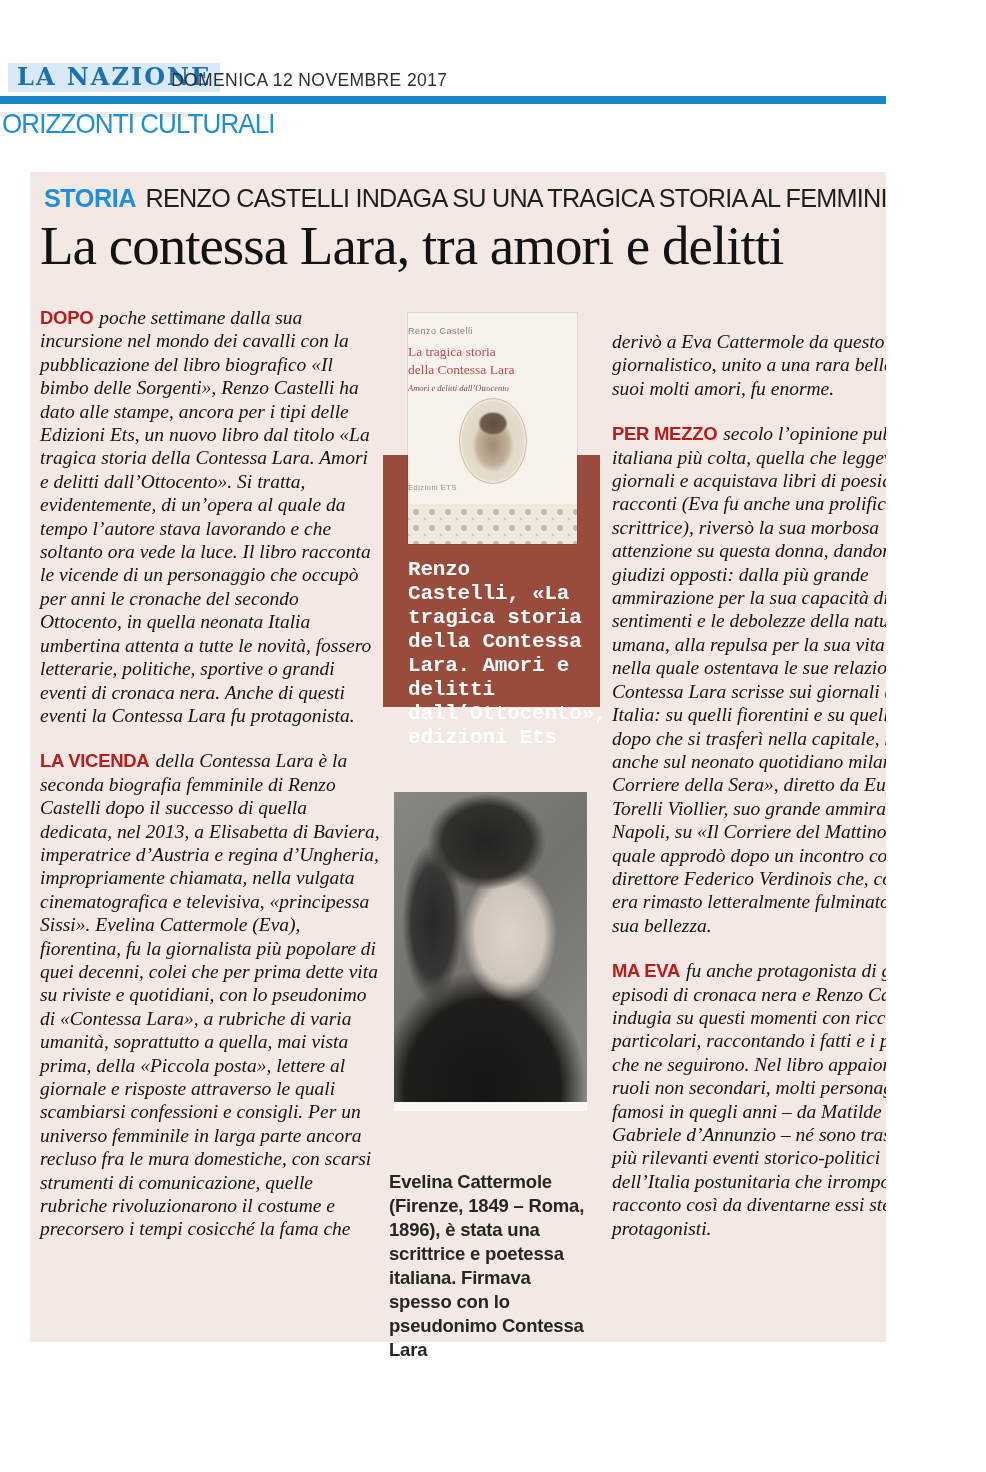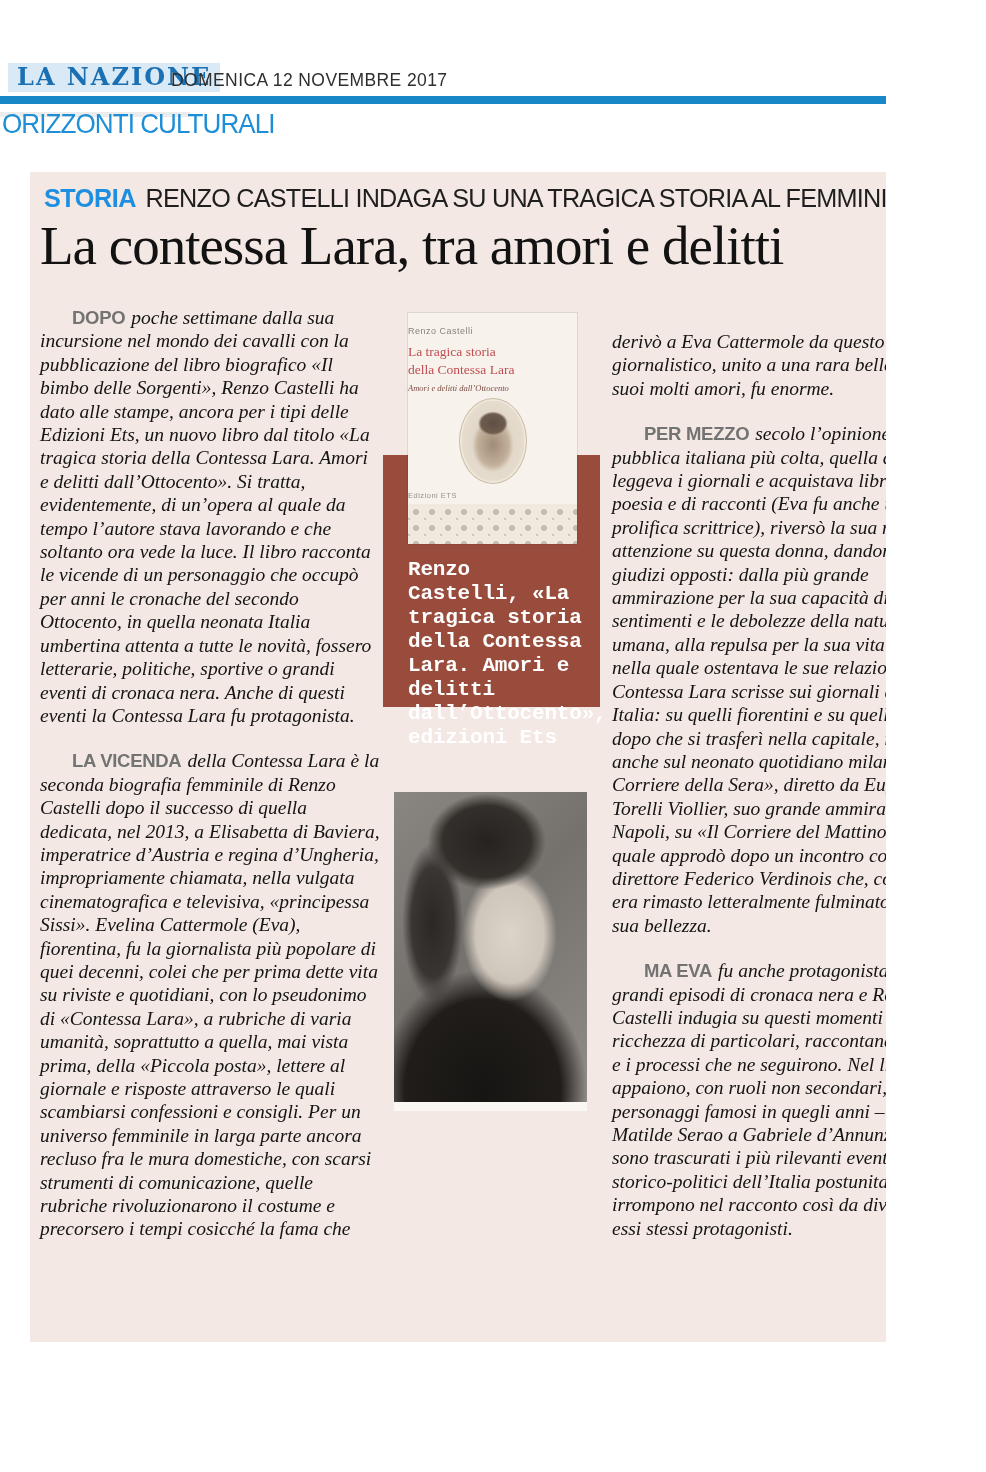--- a/index.html
+++ b/index.html
@@ -28,37 +28,37 @@
 
   
   .col{position:absolute;top:306px;
        font-family:"Liberation Serif",serif;font-style:italic;
        font-size:19.5px;line-height:23.4px;color:#141414;}
   .col-left{left:40px;width:341px;}
   .col-right{left:612px;width:344px;}
   .col p{margin:0 0 22px 0;}
   .col-right p.first{margin-top:24px;}
   .lead{font-family:"Liberation Sans",sans-serif;font-style:normal;font-weight:bold;
-        font-size:18.5px;letter-spacing:-.3px;color:#737373;margin-right:6px;margin-left:32px;}
+        font-size:18.5px;letter-spacing:-.3px;color:#b91c1c;margin-right:6px;}
 
   
   .book-panel{position:absolute;left:383px;top:455px;width:217px;height:252px;background:#9a4c3c;}
   .book-cover{position:absolute;left:408px;top:313px;width:169px;height:231px;background:#f7f3ec;
               box-shadow:0 0 0 1px rgba(0,0,0,.08);text-align:left;}
   .cover-author{margin-top:13px;font-size:9px;color:#8c8378;letter-spacing:.5px;}
   .cover-title{font-family:"Liberation Serif",serif;font-size:13.5px;line-height:1.35;
                color:#bf4a4f;margin-top:7px;}
   .cover-sub{font-family:"Liberation Serif",serif;font-style:italic;font-size:8.5px;
              color:#7d4a42;margin-top:4px;}
   .cover-oval{width:62px;height:80px;margin:8px auto 0 auto;border-radius:50%;
               background:radial-gradient(ellipse 20px 16px at 50% 28%,#5f4f44 0%,#6e5c4e 60%,rgba(110,92,78,0) 75%),
                          radial-gradient(ellipse 26px 34px at 50% 55%,#a08b76 0%,#c2b09a 60%,rgba(194,176,154,0) 80%),
                          radial-gradient(ellipse at 50% 50%,#ddd2c2 0%,#e9e0d2 100%);
               box-shadow:0 0 0 2px #efe8db,0 0 0 3px #cbbda8;}
-  .cover-pub{font-size:7.5px;color:#9a9287;margin-top:10px;letter-spacing:.5px;}
+  .cover-pub{font-size:7.5px;color:#9a9287;margin-top:2px;letter-spacing:.5px;}
   .cover-lace{position:absolute;left:0;bottom:0;width:100%;height:40px;background-color:#efe9e0;
               background-image:radial-gradient(circle at 8px 8px,rgba(168,148,126,.55) 2.5px,transparent 3.5px),
                                radial-gradient(circle at 0 16px,rgba(168,148,126,.4) 2px,transparent 3px);
               background-size:16px 16px,16px 16px;}
   .book-caption{position:absolute;left:408px;top:558px;width:176px;
                 font-weight:bold;font-size:21px;line-height:24px;color:#ffffff;letter-spacing:-.2px;font-family:Liberation Mono, monospace;}
 
   
   .portrait{position:absolute;left:394px;top:792px;width:193px;height:310px;
             background:
@@ -109,14 +109,15 @@
     <div class="cover-title" style="margin-top:0;">della Contessa Lara</div>
     <div class="cover-sub">Amori e delitti dall’Ottocento</div>
     <div class="cover-oval"></div>
     <div class="cover-pub">Edizioni ETS</div>
     <div class="cover-lace"></div>
   </div>
   <div class="book-caption">Renzo Castelli, «La tragica storia della Contessa Lara. Amori e delitti dall’Ottocento», edizioni Ets</div>
 
   <div class="portrait"></div>
   <div class="portrait-strip"></div>
+  <div class="portrait-caption">Evelina Cattermole (Firenze, 1849 – Roma, 1896), è stata una scrittrice e poetessa italiana. Firmava spesso con lo pseudonimo Contessa Lara</div>
 
 </div>
 
 </body></html>

